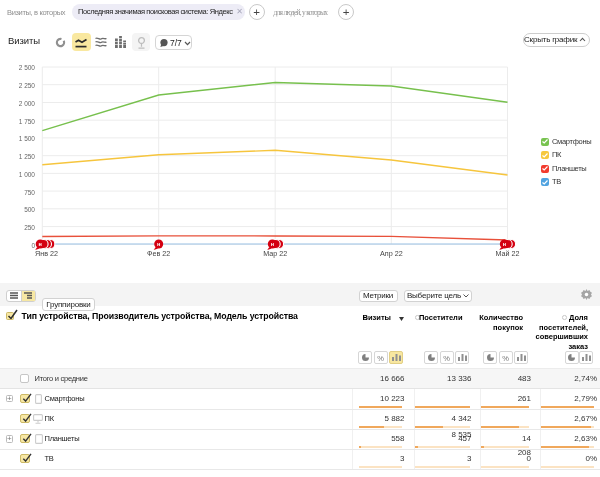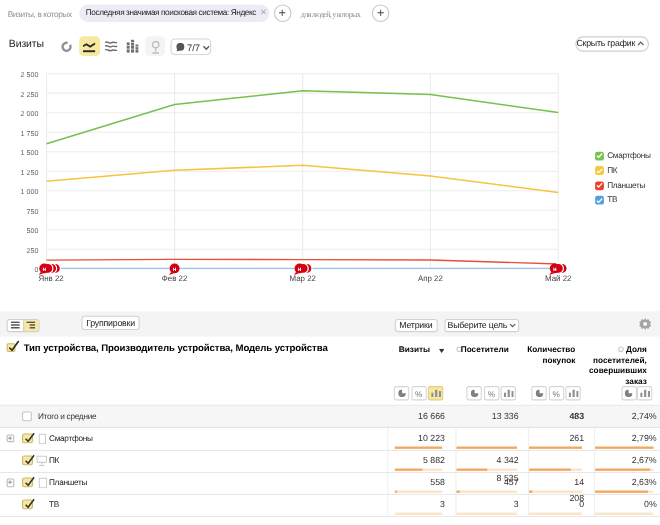--- a/index.html
+++ b/index.html
@@ -143,21 +143,21 @@
         <svg width="8" height="7" viewBox="0 0 8 7">
           <path d="M0 1 H8 M0 3.5 H8 M0 6 H8" stroke="#555" stroke-width="1.3"></path>
         </svg>
       </div>
 <div style="width:14.5px;height:100%;background:#f6e7a3;border-left:1px solid #cfcfcf;display:flex;align-items:center;justify-content:center;">
         <svg width="8" height="7" viewBox="0 0 8 7">
           <path d="M0 1 H8 M3 3.5 H8 M3 6 H8" stroke="#555" stroke-width="1.3"></path>
         </svg>
       </div>
     </div>
-<div class="btn" style="left:42px;top:287px;width:53px;height:12.5px;font-size:8px;margin-left:32px;">Группировки</div>
+<div class="btn" style="left:42px;top:298px;width:53px;height:12.5px;font-size:8px;">Группировки</div>
 <div class="btn" style="left:358.5px;top:289.5px;width:39px;height:12.5px;font-size:8px;">Метрики</div>
 <div class="btn" style="left:404px;top:289.5px;width:68px;height:12.5px;font-size:8px;">Выберите цель&nbsp;<svg width="6" height="4" viewBox="0 0 6 4">
         <path d="M0.5 0.5 L3 3 L5.5 0.5" stroke="#555" stroke-width="1" fill="none"></path>
       </svg></div>
 <svg class="ab" style="left:580.5px;top:289px;" width="11" height="11" viewBox="0 0 12 12">
 <path d="M6 0 L7.1 2.1 L9.2 1 L10.2 3 L12 4.1 L10.9 6 L12 7.9 L10.2 9 L9.2 11 L7.1 9.9 L6 12 L4.9 9.9 L2.8 11 L1.8 9 L0 7.9 L1.1 6 L0 4.1 L1.8 3 L2.8 1 L4.9 2.1 Z" fill="#a5a5a5"></path>
 <circle cx="6" cy="6" r="1.9" fill="#fff"></circle>
     </svg>
 <div class="ab" style="left:6px;top:311.5px;width:8px;height:8px;background:#f7e7a4;border:1px solid #ccb966;border-radius:1.5px;"></div>
 <svg class="ab" style="left:7px;top:307px;" width="11" height="12" viewBox="0 0 11 12">
@@ -222,21 +222,21 @@
     </svg>
 <div class="ab" style="left:352px;top:368px;width:1px;height:101px;background:#f0f0f0;"></div>
 <div class="ab" style="left:414px;top:368px;width:1px;height:101px;background:#f0f0f0;"></div>
 <div class="ab" style="left:480px;top:368px;width:1px;height:101px;background:#f0f0f0;"></div>
 <div class="ab" style="left:540px;top:368px;width:1px;height:101px;background:#f0f0f0;"></div>
 <div class="ab" style="left:0;top:368px;width:600px;height:20.5px;background:#f6f6f6;border-top:1px solid #ececec;border-bottom:1px solid #e4e4e4;"></div>
 <div class="ab" style="left:20px;top:373.5px;width:9px;height:9px;background:#fff;border:1px solid #c6c6c6;border-radius:2px;"></div>
 <div class="ab" style="left:34.5px;top:373.5px;font-size:7.5px;letter-spacing:-0.25px;color:#333;">Итого и средние</div>
 <div class="rt" style="left:334.5px;top:373.5px;width:70px;font-size:8px;color:#333;">16 666</div>
     <div class="rt" style="left:401.5px;top:373.5px;width:70px;font-size:8px;color:#333;">13 336</div>
-    <div class="rt" style="left:461px;top:373.5px;width:70px;font-size:8px;color:#333;font-weight:bold;">483</div>
+    <div class="rt" style="left:461px;top:373.5px;width:70px;font-size:8px;color:#333;">483</div>
     <div class="rt" style="left:527px;top:373.5px;width:70px;font-size:8px;color:#333;">2,74%</div>
 <div class="ab" style="left:0;top:408.8px;width:600px;height:1px;background:#e8e8e8;"></div>
 <div class="ab" style="left:5.5px;top:394.9px;width:7.5px;height:7.5px;border:1px solid #bbb;border-radius:1.5px;"></div>
 <div class="ab" style="left:5.5px;top:394.9px;width:7.5px;height:7.5px;font-size:8px;line-height:7px;text-align:center;color:#777;">+</div>
 <div class="ab" style="left:20px;top:393.6px;width:9.5px;height:9.5px;background:#f7e7a4;border:1px solid #ccb966;border-radius:2px;"></div>
 <svg class="ab" style="left:21.5px;top:391.6px;" width="10" height="10" viewBox="0 0 10 10">
       <path d="M1.3 6.8 L3.6 9.1 L9 1.8" stroke="#333" stroke-width="1.4" fill="none"></path>
     </svg>
 <svg class="ab" style="left:35px;top:393.6px;" width="7" height="10" viewBox="0 0 7 10">
       <rect x="0.6" y="0.6" width="5.8" height="8.8" rx="1" fill="none" stroke="#cccccc" stroke-width="1.1"></rect>

